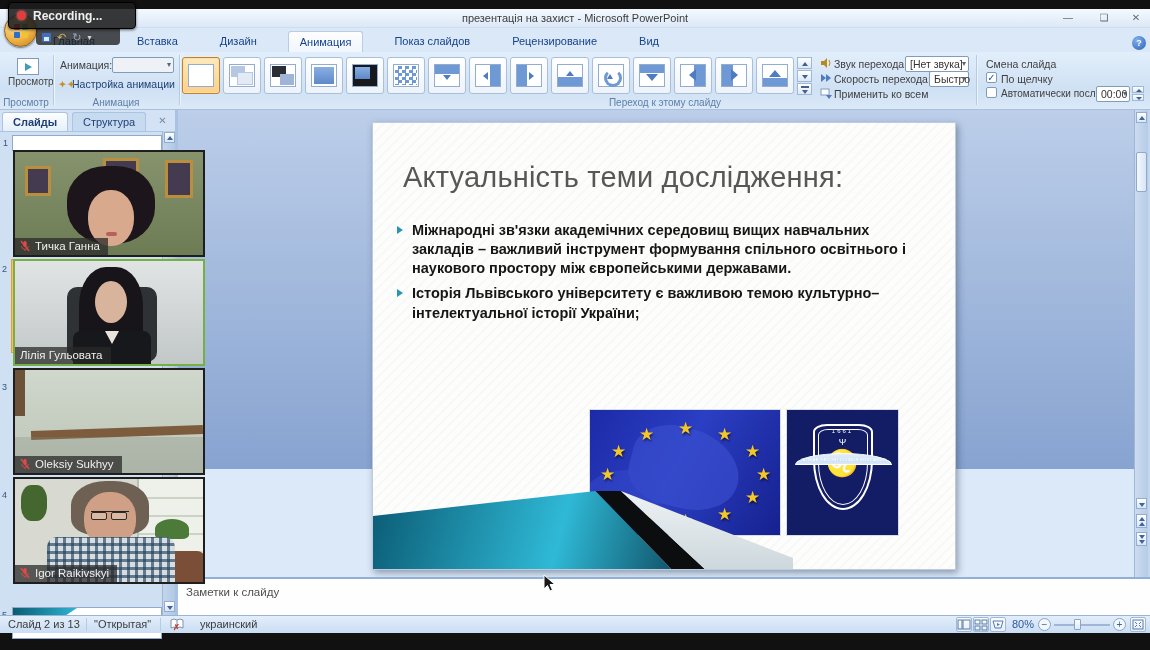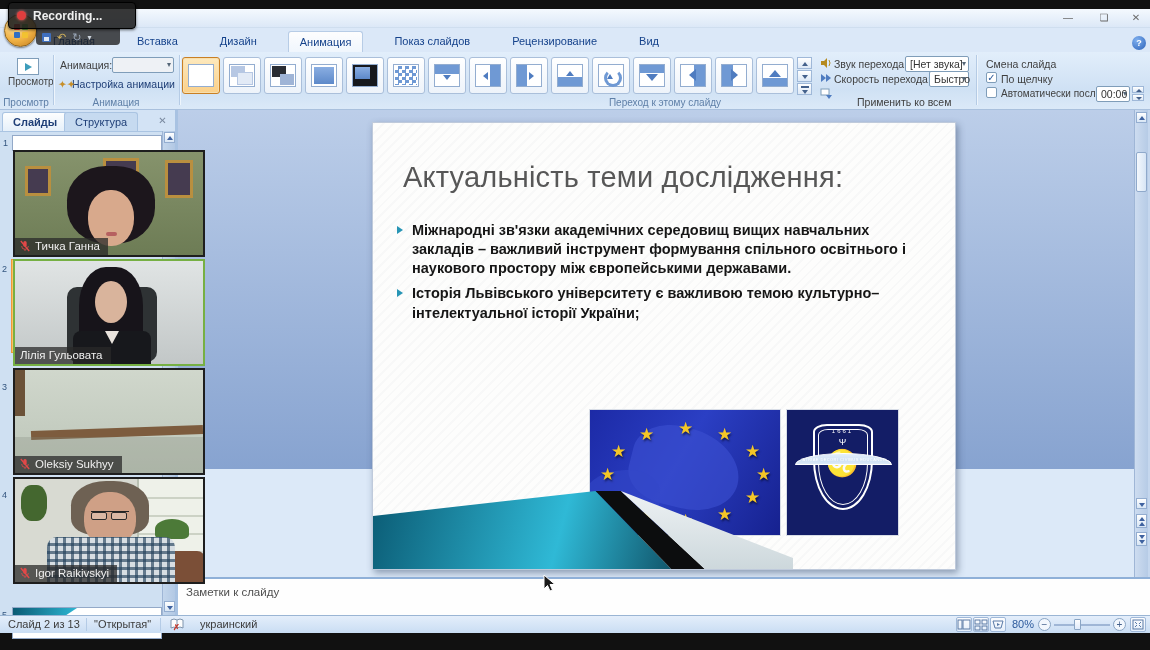--- a/index.html
+++ b/index.html
@@ -254,20 +254,21 @@
 
   .cursor { position:absolute; z-index:70; }
 </style>
 </head>
 <body>
 
 <div class="screen">
   <div class="window">
 
     <div class="titlebar">
+      <div class="title-text">презентація на захист - Microsoft PowerPoint</div>
       <span class="winbtn" style="left:1056px;">—</span>
       <span class="winbtn" style="left:1092px;">❏</span>
       <span class="winbtn" style="left:1124px;">✕</span>
     </div>
 
     <div class="office-btn">
       <span class="office-grid">
           <i class="og1"></i>
           <i class="og2"></i>
           <i class="og3"></i>
@@ -362,40 +363,40 @@
       <svg class="ribicon" style="left:820px; top:20px;" viewBox="0 0 12 12">
           <polygon points="1,2 6,6 1,10" fill="#4f7cc0"></polygon>
           <polygon points="6,2 11,6 6,10" fill="#4f7cc0"></polygon>
         </svg>
       <span class="smalltxt" style="left:834px; top:21px;">Скорость перехода:</span>
       <span class="combo" style="left:929px; top:19px; width:40px;">Быстро</span>
       <svg class="ribicon" style="left:820px; top:35px;" viewBox="0 0 12 12">
           <rect x="1" y="2" width="8" height="6" fill="#fff" stroke="#7f9db9"></rect>
           <polygon points="6,8 12,8 9,12" fill="#4f7cc0"></polygon>
         </svg>
-      <span class="smalltxt" style="left:834px; top:44px;margin-left:23px;">Применить ко всем</span>
+      <span class="smalltxt" style="left:834px; top:36px;">Применить ко всем</span>
       <div class="gdiv" style="left:976px;"></div>
 
       <span class="smalltxt" style="left:986px; top:6px;">Смена слайда</span>
       <span class="chk" style="left:986px; top:20px;">✓</span>
       <span class="smalltxt" style="left:1001px; top:21px;">По щелчку</span>
       <span class="chk" style="left:986px; top:35px;"></span>
       <span class="smalltxt" style="left:1001px; top:36px; font-size:10px;">Автоматически после:</span>
       <span class="combo" style="left:1096px; top:34px; width:34px; padding-right:4px;">00:00</span>
       <span class="spin" style="left:1132px; top:34px;">
           <i class="up"></i>
           <i class="dn"></i>
         </span>
 
       <div class="glabel" style="left:500px; width:330px;">Переход к этому слайду</div>
     </div>
 
     <div class="panel">
       <span class="ptab active" style="left:2px;">Слайды</span>
-      <span class="ptab inactive" style="left:64px;">Структура</span>
+      <span class="ptab inactive" style="left:72px;">Структура</span>
       <span class="pclose">✕</span>
       <div class="thumbs">
         <span class="pnum" style="left:3px; top:6px;">1</span>
         <div class="thumb1"></div>
         <span class="pnum" style="left:2px; top:132px;">2</span>
         <div class="sel-mark"></div>
         <span class="pnum" style="left:2px; top:250px;">3</span>
         <span class="pnum" style="left:2px; top:358px;">4</span>
         <span class="pnum" style="left:2px; top:478px;">5</span>
         <div class="thumb5">

